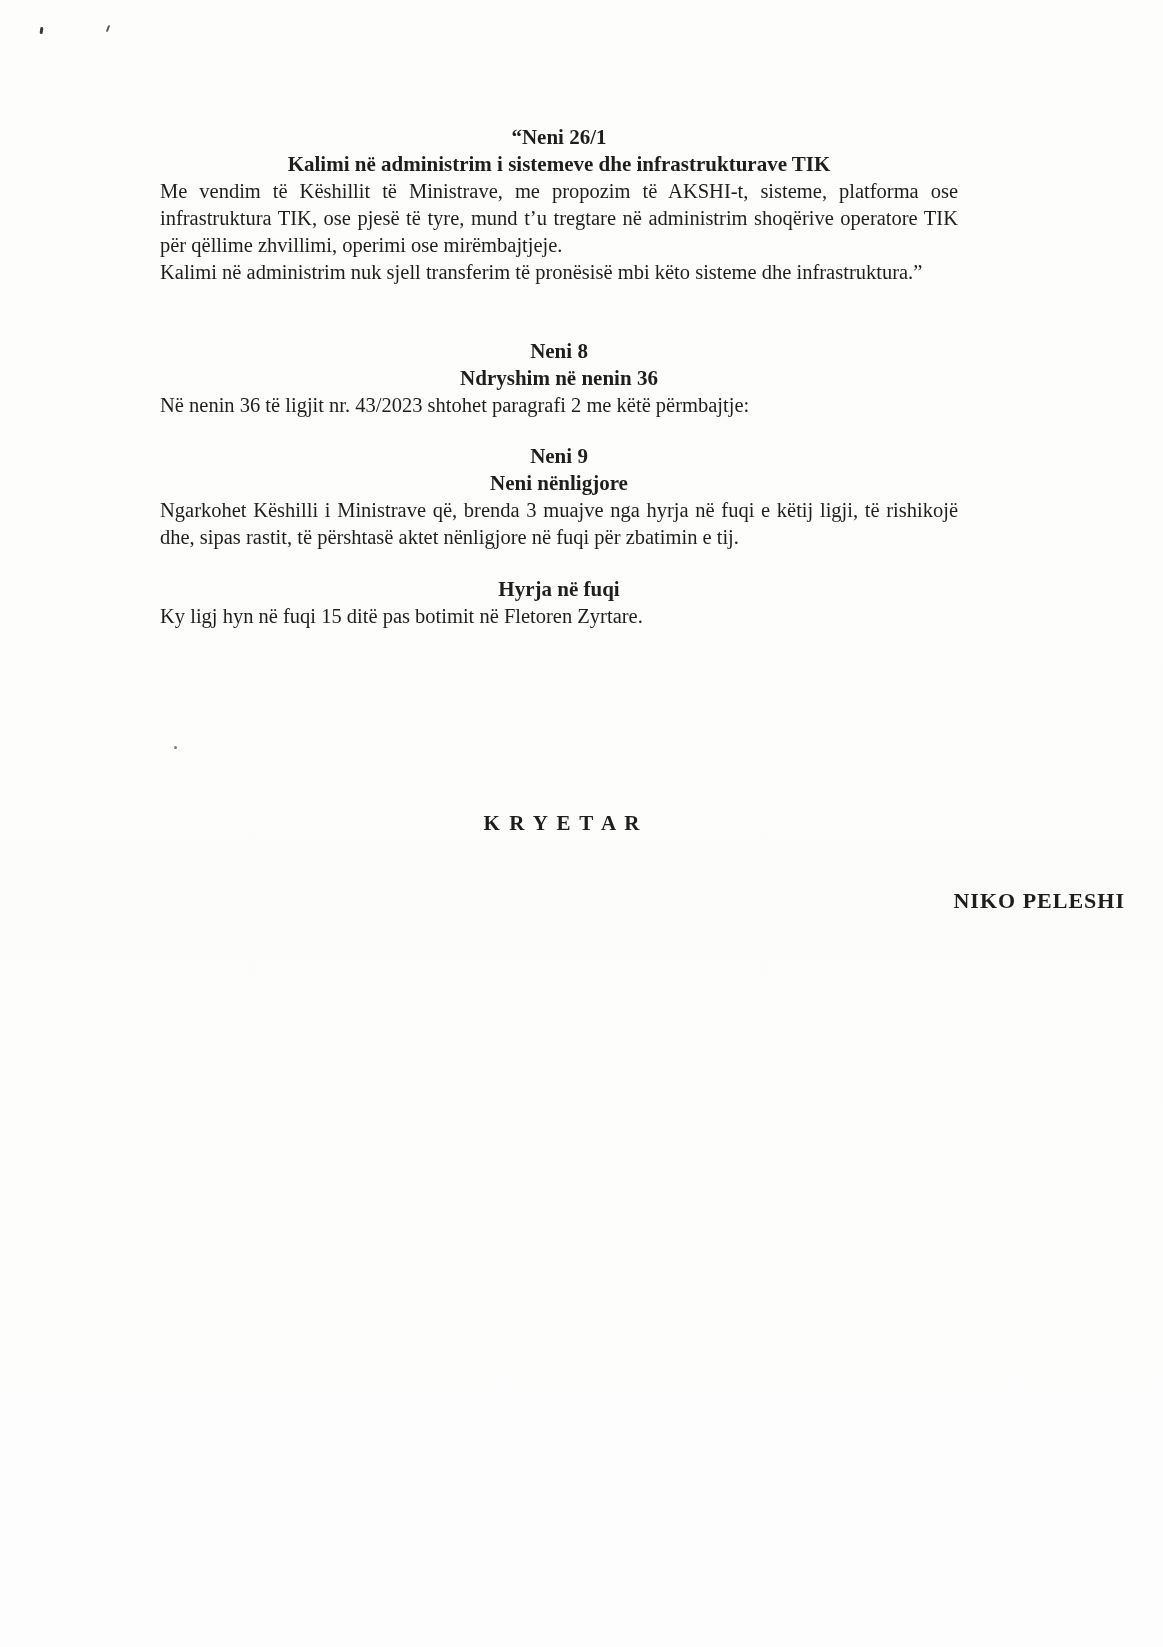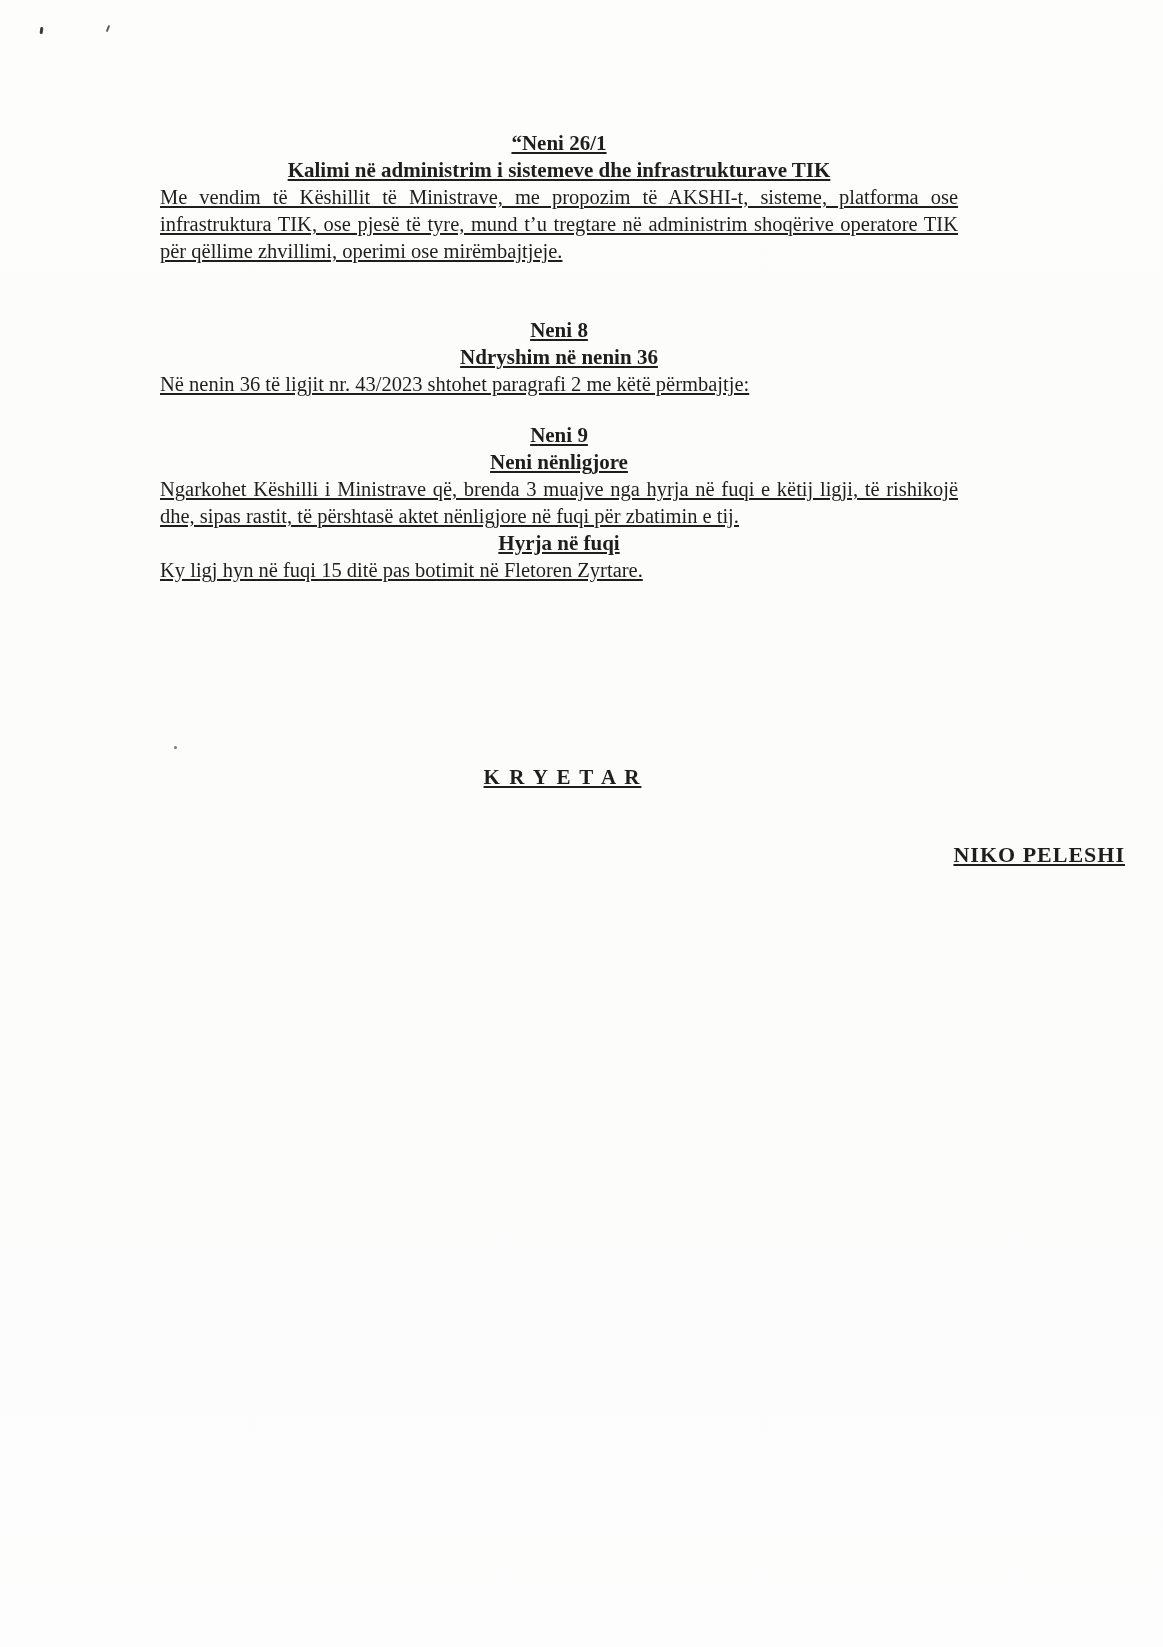--- a/index.html
+++ b/index.html
@@ -12,45 +12,44 @@
     width: 1163px;
     height: 1647px;
     background: linear-gradient(180deg, #fdfdfc 0%, #fcfcfb 55%, #fdfdfd 100%);
     font-family: "Liberation Serif", "DejaVu Serif", serif;
     color: #1e1e1e;
     overflow: hidden;
   }
   .content {
     position: absolute;
     left: 160px;
-    top: 130px;
+    top: 124px;
     width: 798px;
     font-size: 20.5px;
     line-height: 27px;
-    text-decoration: underline;
   }
   .heading-line {
     text-align: center;
     font-weight: bold;
     font-size: 21px;
     line-height: 27px;
     margin: 0;
   }
   p.body-par {
     margin: 0;
     text-align: justify;
   }
   .mt-sec1-par   { margin-top: 16px; }
   .mt-h2         { margin-top: 52px; }
   .mt-intro      { margin-top: 18px; }
   .mt-quote      { margin-top: 26px; }
   .mt-h3         { margin-top: 24px; }
   .mt-p3         { margin-top: 24px; }
   .mt-h4a        { margin-top: 24px; }
-  .mt-h4b        { }
+  .mt-h4b        { margin-top: 25px; }
   .mt-p4         { margin-top: 20px; }
   .signature-block {
     margin-left: -160px;
     width: 1125px;
     text-align: center;
   }
   .sig-role {
     margin-top: 180px;
     font-weight: bold;
     font-size: 21px;
@@ -78,20 +77,21 @@
 
   <span class="speck speck-1"></span>
   <span class="speck speck-2"></span>
   <span class="speck speck-3"></span>
 
   <div class="content">
 
     <div class="heading-line">“Neni 26/1</div>
     <div class="heading-line">Kalimi në administrim i sistemeve dhe infrastrukturave TIK</div>
     <p class="body-par mt-sec1-par">Me vendim të Këshillit të Ministrave, me propozim të AKSHI-t, sisteme, platforma ose infrastruktura TIK, ose pjesë të tyre, mund t’u tregtare në administrim shoqërive operatore TIK për qëllime zhvillimi, operimi ose mirëmbajtjeje.</p>
+    <p class="body-par">Kalimi në administrim nuk sjell transferim të pronësisë mbi këto sisteme dhe infrastruktura.”</p>
 
     <div class="heading-line mt-h2">Neni 8</div>
     <div class="heading-line">Ndryshim në nenin 36</div>
     <p class="body-par mt-intro">Në nenin 36 të ligjit nr. 43/2023 shtohet paragrafi 2 me këtë përmbajtje:</p>
 
     <div class="heading-line mt-h3">Neni 9</div>
     <div class="heading-line">Neni nënligjore</div>
     <p class="body-par mt-p3">Ngarkohet Këshilli i Ministrave që, brenda 3 muajve nga hyrja në fuqi e këtij ligji, të rishikojë dhe, sipas rastit, të përshtasë aktet nënligjore në fuqi për zbatimin e tij.</p>
 
     <div class="heading-line mt-h4b">Hyrja në fuqi</div>

